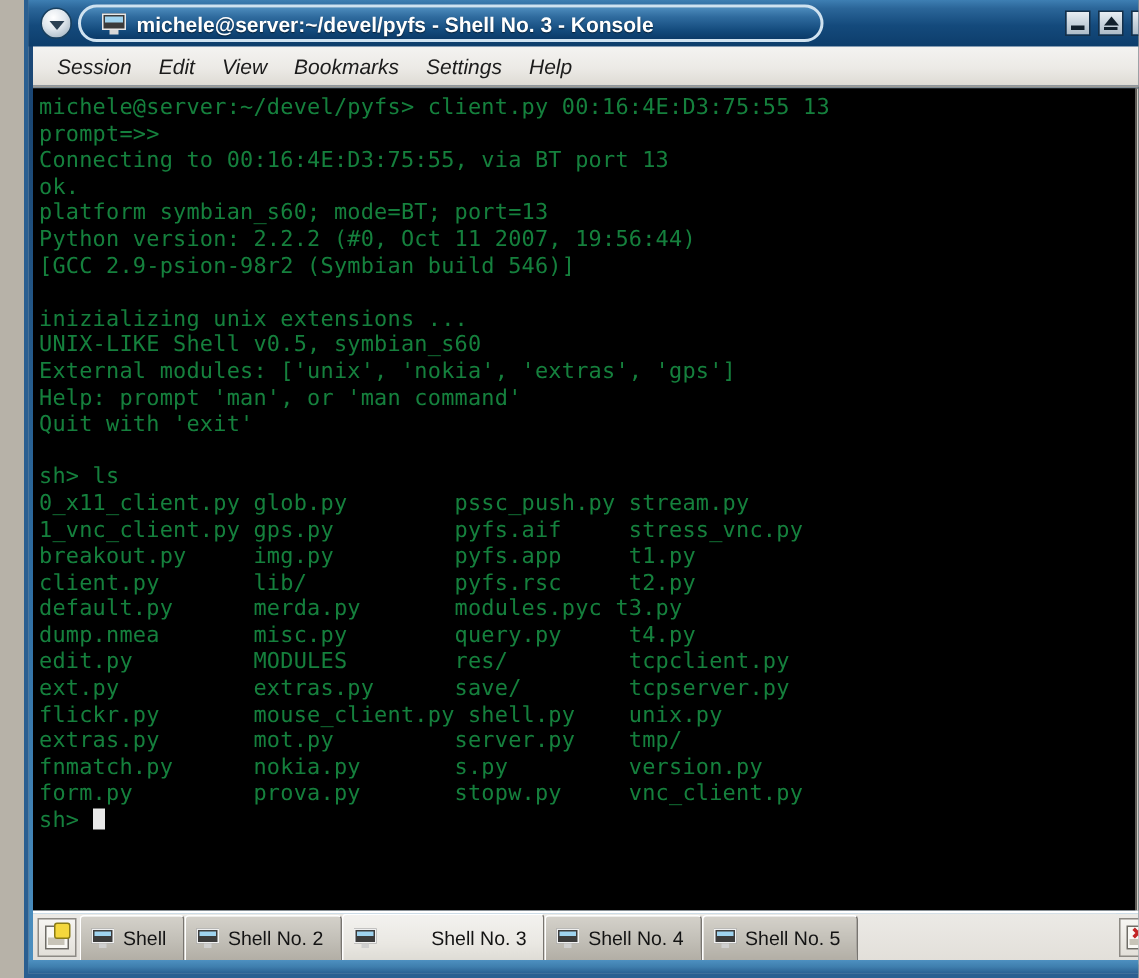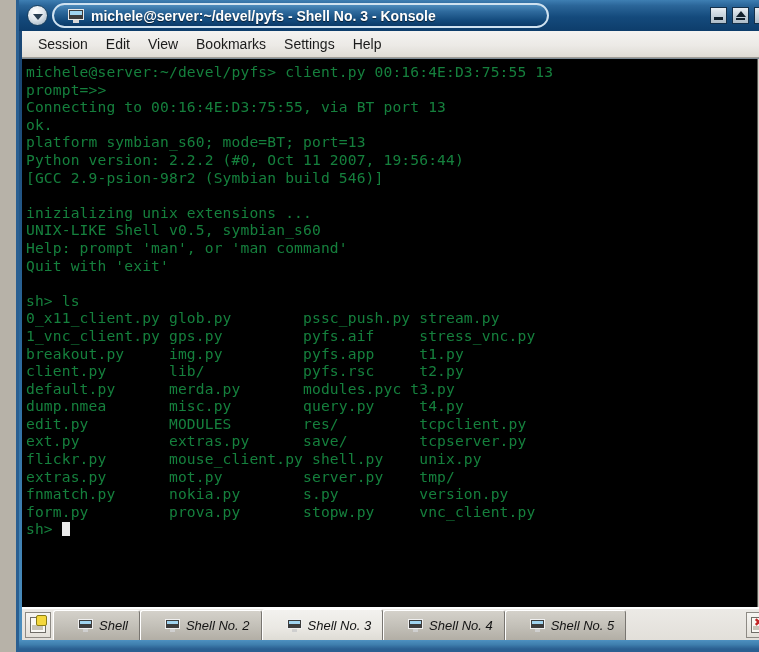--- a/index.html
+++ b/index.html
@@ -162,20 +162,21 @@
     display: flex;
     align-items: center;
     padding-left: 7px;
   }
   .menu-item {
     font-size: 14px;
     color: #1b1b1b;
     padding: 3px 9px;
     white-space: nowrap;
     font-family: "Liberation Sans", sans-serif;
+    font-style: italic;
   }
 
   
   .term-wrap {
     position: absolute;
     left: 3px; top: 58px;
     width: 753px;
     height: 549px;
     background: #000;
     box-sizing: border-box;
@@ -358,36 +359,36 @@
     align-items: flex-start;
     height: 36px;
     overflow: hidden;
   }
   .tab {
     height: 30px;
     margin-top: 1px;
     box-sizing: border-box;
     display: flex;
     align-items: center;
-    padding: 0 11px 0 24px;
+    padding: 0 11px 0 7px;
     border-top: 1px solid #ffffff;
     border-left: 1px solid #ffffff;
     border-right: 1px solid #787570;
     border-bottom: 0;
     border-radius: 3px 3px 0 0;
     background: linear-gradient(to bottom, #d4d1ca 0%, #c3c0b8 52%, #b2aea5 100%);
     font-size: 13px;
     color: #141414;
     white-space: nowrap;
-    font-style: italic;
   }
   .tab.active {
     background: linear-gradient(to bottom, #f3f2ef 0%, #eae8e3 60%, #dddbd4 100%);
     height: 32px;
     margin-top: 0;
+    gap: 31px;
   }
   .tab-icon {
     width: 15px; height: 13px;
     position: relative;
     margin-right: 6px;
     flex: 0 0 auto;
   }
   .tab-icon .scr {
     position: absolute; left: 0; top: 0;
     width: 15px; height: 10px;
@@ -459,20 +460,21 @@
           <div class="term-line">michele@server:~/devel/pyfs&gt; client.py 00:16:4E:D3:75:55 13</div>
           <div class="term-line">prompt=&gt;&gt;</div>
           <div class="term-line">Connecting to 00:16:4E:D3:75:55, via BT port 13</div>
           <div class="term-line">ok.</div>
           <div class="term-line">platform symbian_s60; mode=BT; port=13</div>
           <div class="term-line">Python version: 2.2.2 (#0, Oct 11 2007, 19:56:44)</div>
           <div class="term-line">[GCC 2.9-psion-98r2 (Symbian build 546)]</div>
           <div class="term-line blank"> </div>
           <div class="term-line">inizializing unix extensions ...</div>
           <div class="term-line">UNIX-LIKE Shell v0.5, symbian_s60</div>
+          <div class="term-line">External modules: ['unix', 'nokia', 'extras', 'gps']</div>
           <div class="term-line">Help: prompt 'man', or 'man command'</div>
           <div class="term-line">Quit with 'exit'</div>
           <div class="term-line blank"> </div>
           <div class="term-line">sh&gt; ls</div>
           <div class="term-line">0_x11_client.py glob.py        pssc_push.py stream.py</div>
           <div class="term-line">1_vnc_client.py gps.py         pyfs.aif     stress_vnc.py</div>
           <div class="term-line">breakout.py     img.py         pyfs.app     t1.py</div>
           <div class="term-line">client.py       lib/           pyfs.rsc     t2.py</div>
           <div class="term-line">default.py      merda.py       modules.pyc t3.py</div>
           <div class="term-line">dump.nmea       misc.py        query.py     t4.py</div>

